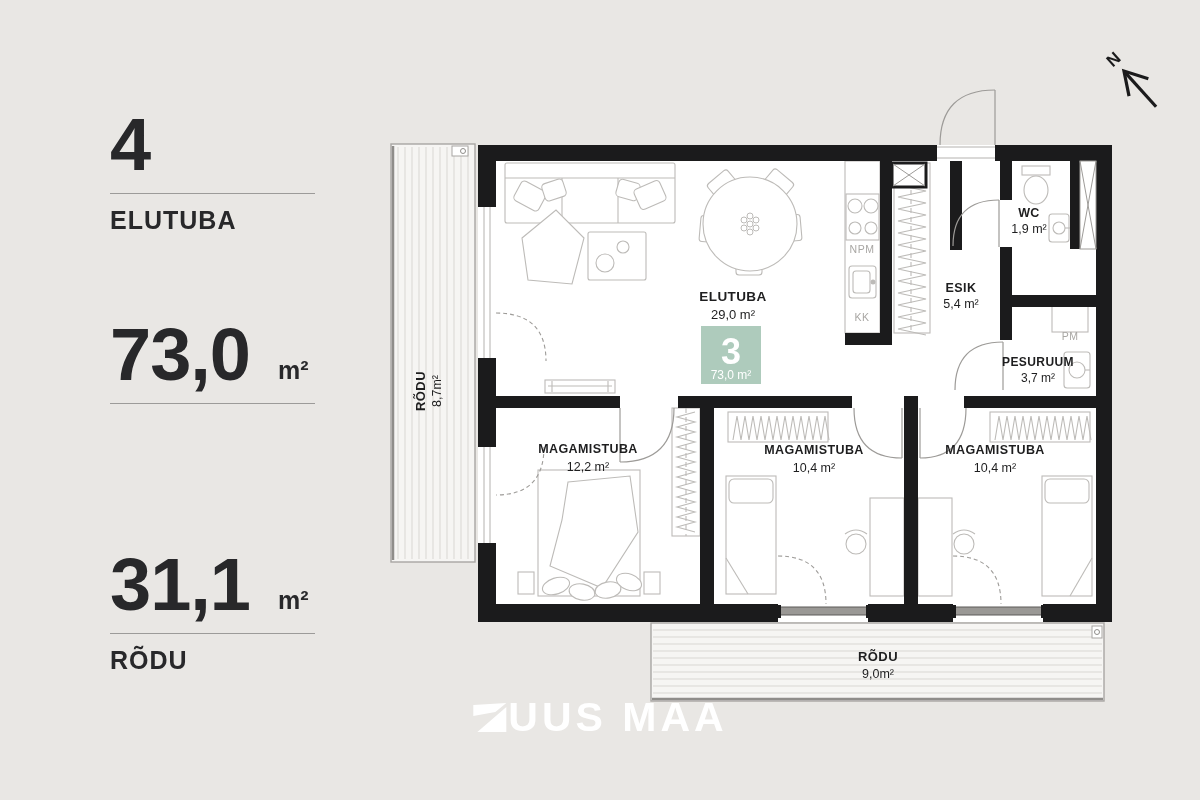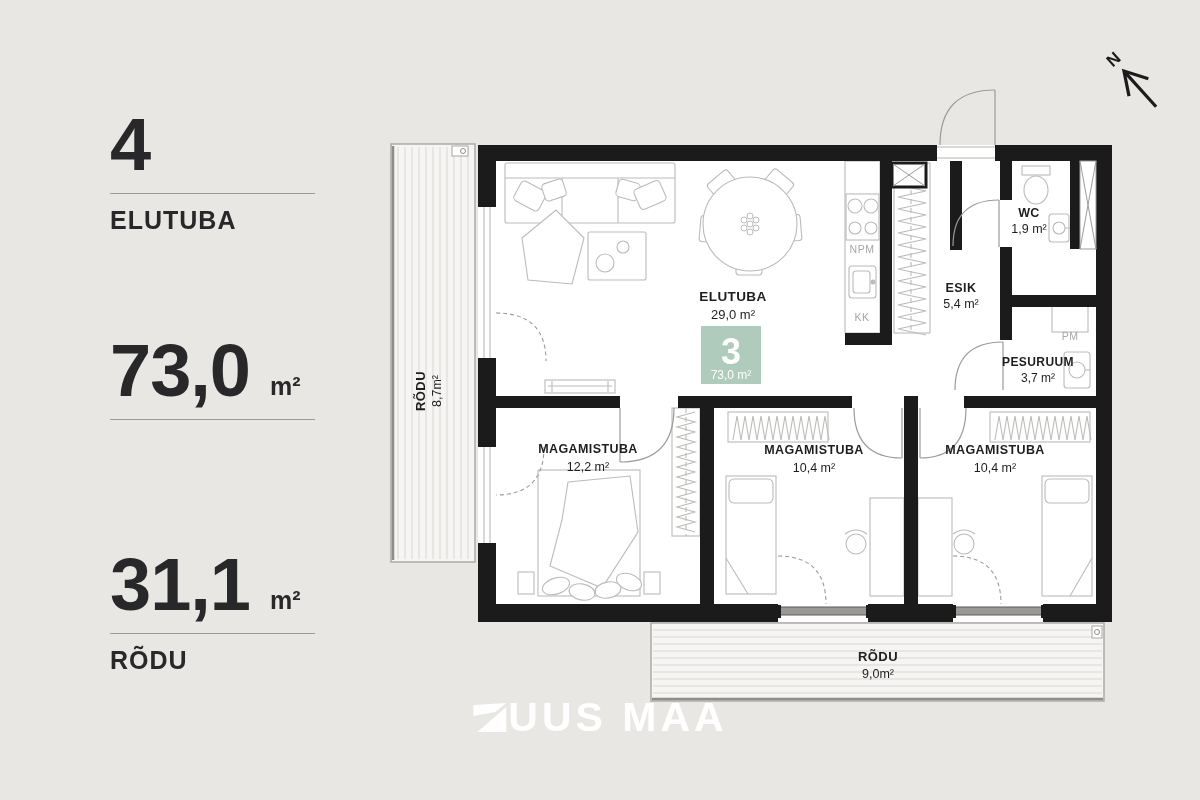--- a/index.html
+++ b/index.html
@@ -2,25 +2,25 @@
 <html><head>
 <meta charset="utf-8">
 <style>
   html,body{margin:0;padding:0;background:#c9c7c4;}
   .canvas{position:relative;width:1200px;height:800px;background:#e9e7e4;overflow:hidden;
           font-family:"Liberation Sans",sans-serif;color:#28282a;}
   
   .stat{position:absolute;left:110px;width:230px;}
   .stat .numrow{display:flex;align-items:flex-end;}
   .stat .num{font-size:74px;font-weight:800;line-height:0.9;letter-spacing:-1px;color:#28282a;}
-  .stat .unit{font-size:25px;font-weight:800;margin-left:20px;margin-bottom:4px;}
+  .stat .unit{font-size:25px;font-weight:800;margin-left:28px;margin-bottom:4px;}
   .stat .rule{width:205px;border:none;border-top:1px solid #9c9b99;margin:14px 0 12px 0;}
   .stat .lab{font-size:25px;font-weight:800;letter-spacing:1px;}
   #stat-rooms{top:112px;}
-  #stat-apartment{top:338px;}
+  #stat-apartment{top:322px;}
   #stat-balcony{top:552px;}
   
   svg.plan{position:absolute;left:0;top:0;}
   .wall{fill:#1b1b1c;}
   .furn{fill:#ffffff;stroke:#bdbbb8;stroke-width:1.1;}
   .furnln{fill:none;stroke:#bdbbb8;stroke-width:1.1;}
   .door{fill:none;stroke:#9d9b98;stroke-width:1.2;}
   .doordash{fill:none;stroke:#9d9b98;stroke-width:1.1;stroke-dasharray:4 3;}
   .balk{fill:#f6f5f3;stroke:#a8a6a3;stroke-width:1.4;}
   .balkline{stroke:#d9d7d3;stroke-width:1;}

